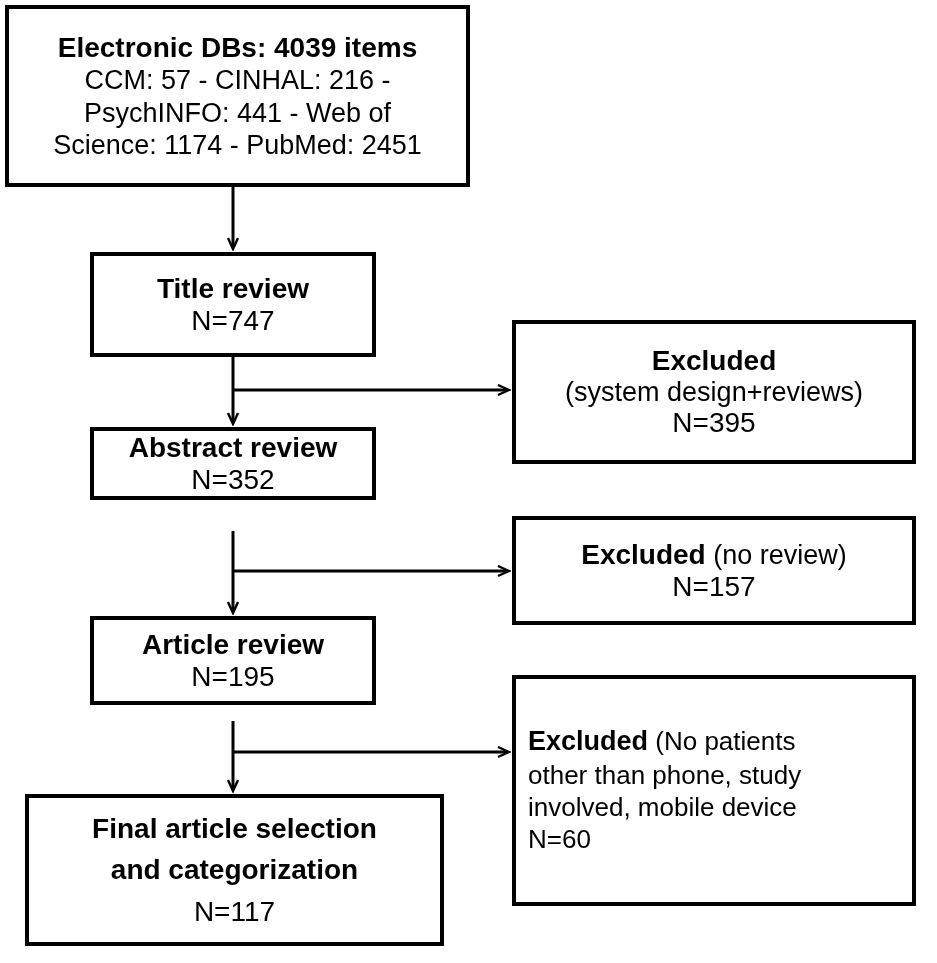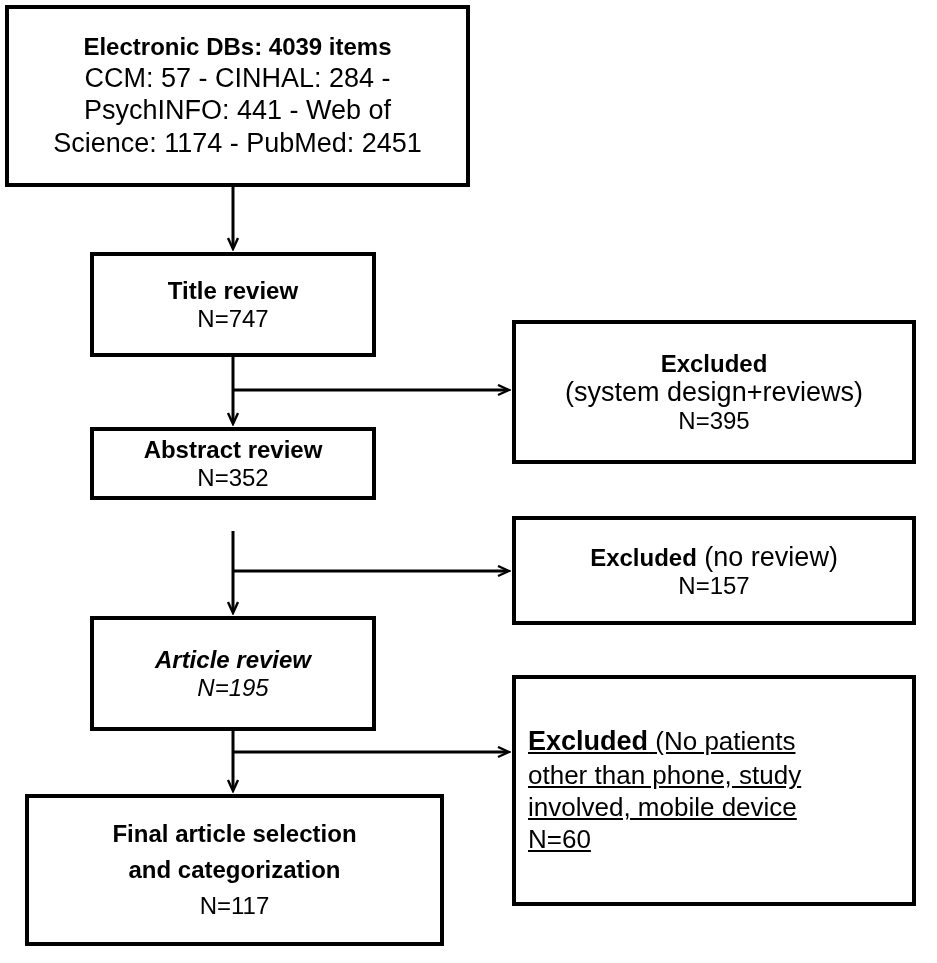--- a/index.html
+++ b/index.html
@@ -8,33 +8,33 @@
   #stage{position:relative;width:937px;height:963px;}
 
   svg.connectors{position:absolute;left:0;top:0;width:937px;height:963px;
                  pointer-events:none;}
 
   .node{position:absolute;box-sizing:border-box;border:4px solid #000;
         background:#fff;display:flex;flex-direction:column;
         justify-content:center;}
   .node.center{align-items:center;text-align:center;}
   .node.leftal{align-items:flex-start;text-align:left;padding-left:12px;
-               padding-right:8px;text-decoration:underline;}
+               padding-right:8px;}
 
   .ln{display:block;line-height:1.13;white-space:pre-wrap;}
   .bold{font-weight:bold;}
-  .t28{font-size:24px;}
+  .t28{font-size:28px;}
   .t27{font-size:27px;}
   .t26{font-size:26px;}
 
   
   #box-sources      {left:5px;  top:5px;   width:465px; height:182px;}
   #box-title        {left:90px; top:252px; width:286px; height:105px;}
   #box-abstract     {left:90px; top:427px; width:286px; height:73px;}
-  #box-article      {left:90px; top:616px; width:286px; height:115px;font-style:italic;}
+  #box-article      {left:90px; top:616px; width:286px; height:89px;}
   #box-final        {left:25px; top:794px; width:419px; height:152px;gap:8px;}
   #box-excl-1       {left:512px;top:320px; width:404px; height:144px;}
   #box-excl-2       {left:512px;top:516px; width:404px; height:109px;}
   #box-excl-3       {left:512px;top:675px; width:404px; height:231px;}
 
   #box-excl-3 .ln{line-height:1.24;}
   #box-sources .ln{line-height:1.20;}
   #box-final .ln{line-height:1.18;}
 </style>
 </head>
@@ -56,21 +56,21 @@
 
     <line x1="233" y1="531" x2="233" y2="612" stroke="#000" stroke-width="3" marker-end="url(#ah)"></line>
     <line x1="233" y1="571" x2="508" y2="571" stroke="#000" stroke-width="3" marker-end="url(#ah)"></line>
 
     <line x1="233" y1="721" x2="233" y2="790" stroke="#000" stroke-width="3" marker-end="url(#ah)"></line>
     <line x1="233" y1="752" x2="508" y2="752" stroke="#000" stroke-width="3" marker-end="url(#ah)"></line>
   </svg>
 
   <div class="node center" id="box-sources">
     <span class="ln bold t28">Electronic DBs: 4039 items</span>
-    <span class="ln t27">CCM: 57 - CINHAL: 284 -</span>
+    <span class="ln t27">CCM: 57 - CINHAL: 216 -</span>
     <span class="ln t27">PsychINFO: 441 - Web of</span>
     <span class="ln t27">Science: 1174 - PubMed: 2451</span>
   </div>
 
   <div class="node center" id="box-title">
     <span class="ln bold t28">Title review</span>
     <span class="ln t28">N=747</span>
   </div>
 
   <div class="node center" id="box-abstract">

